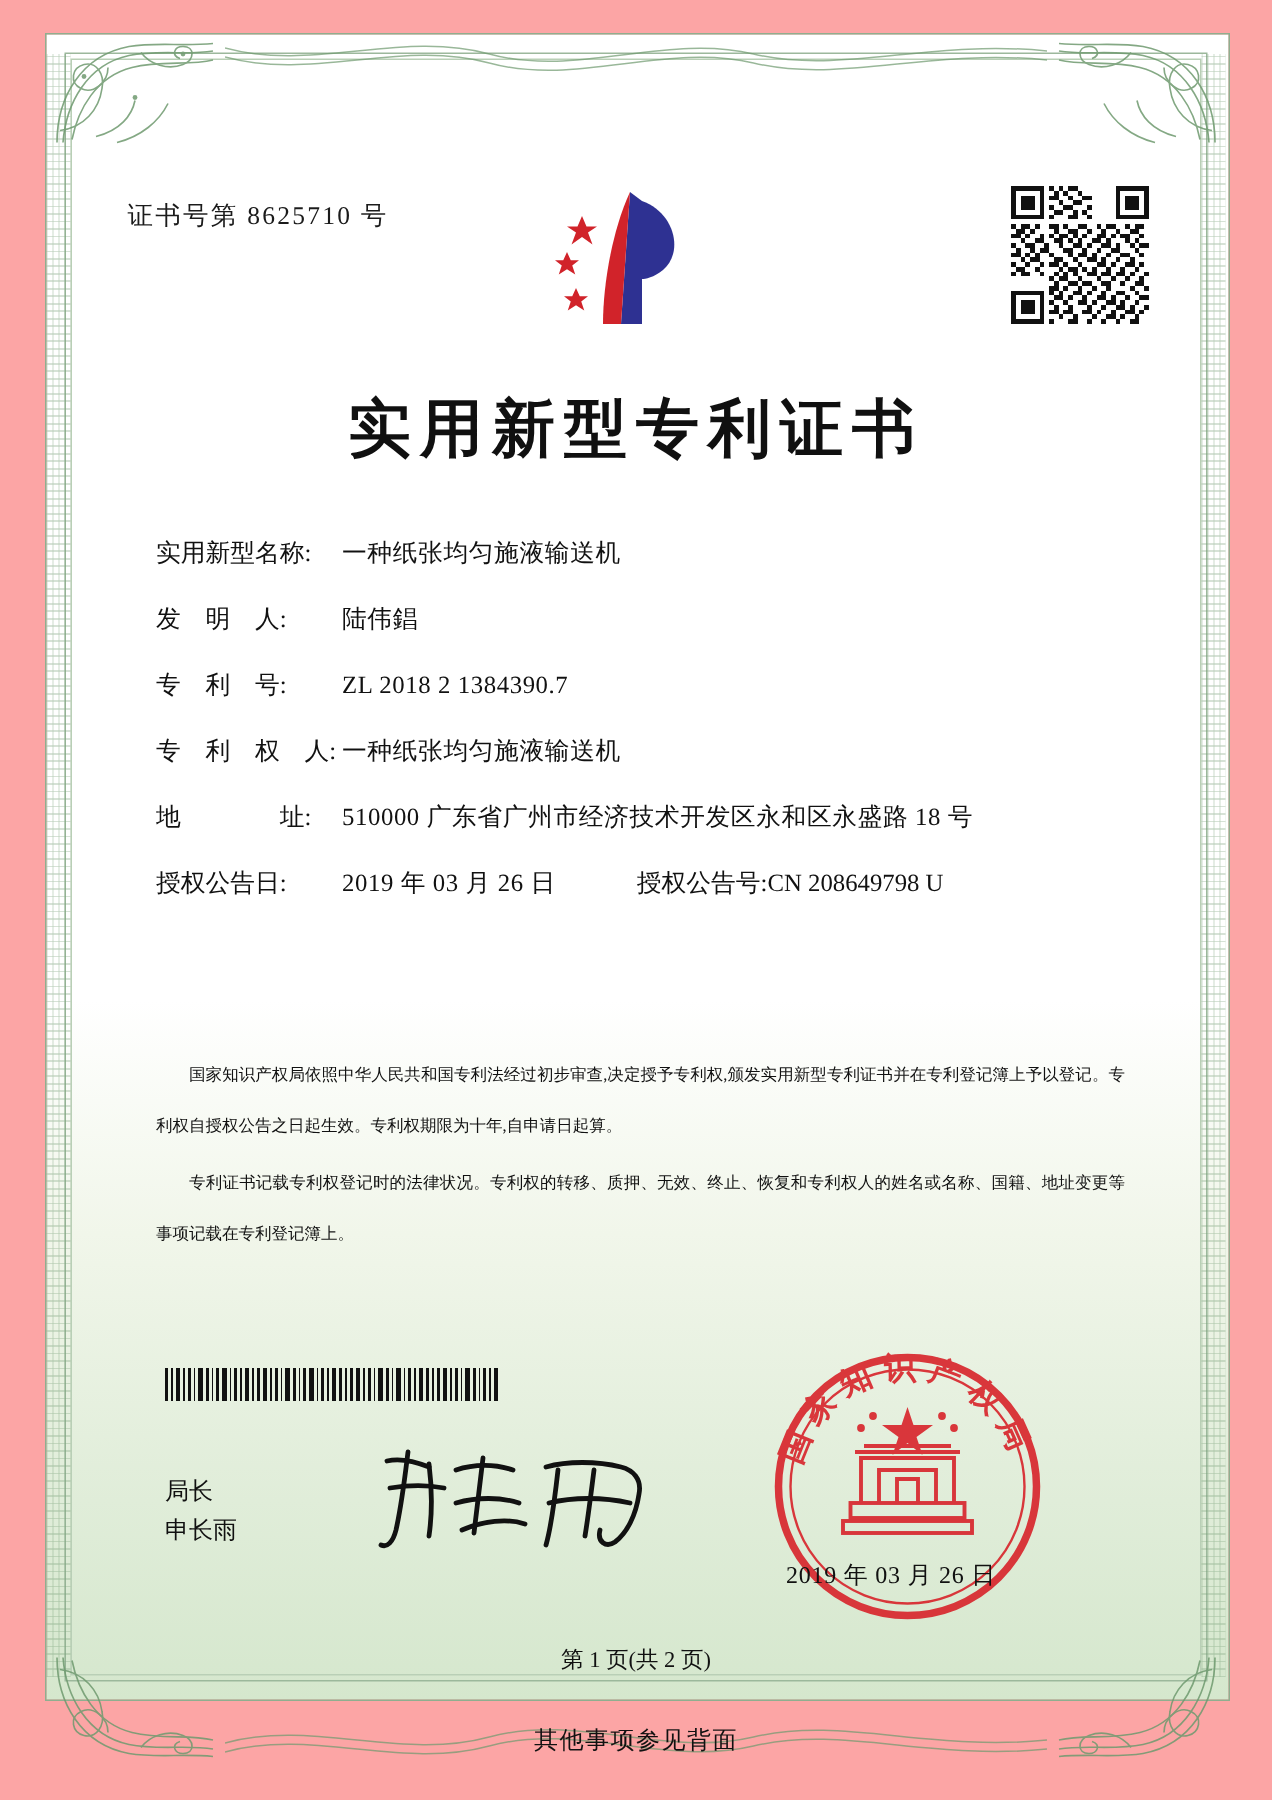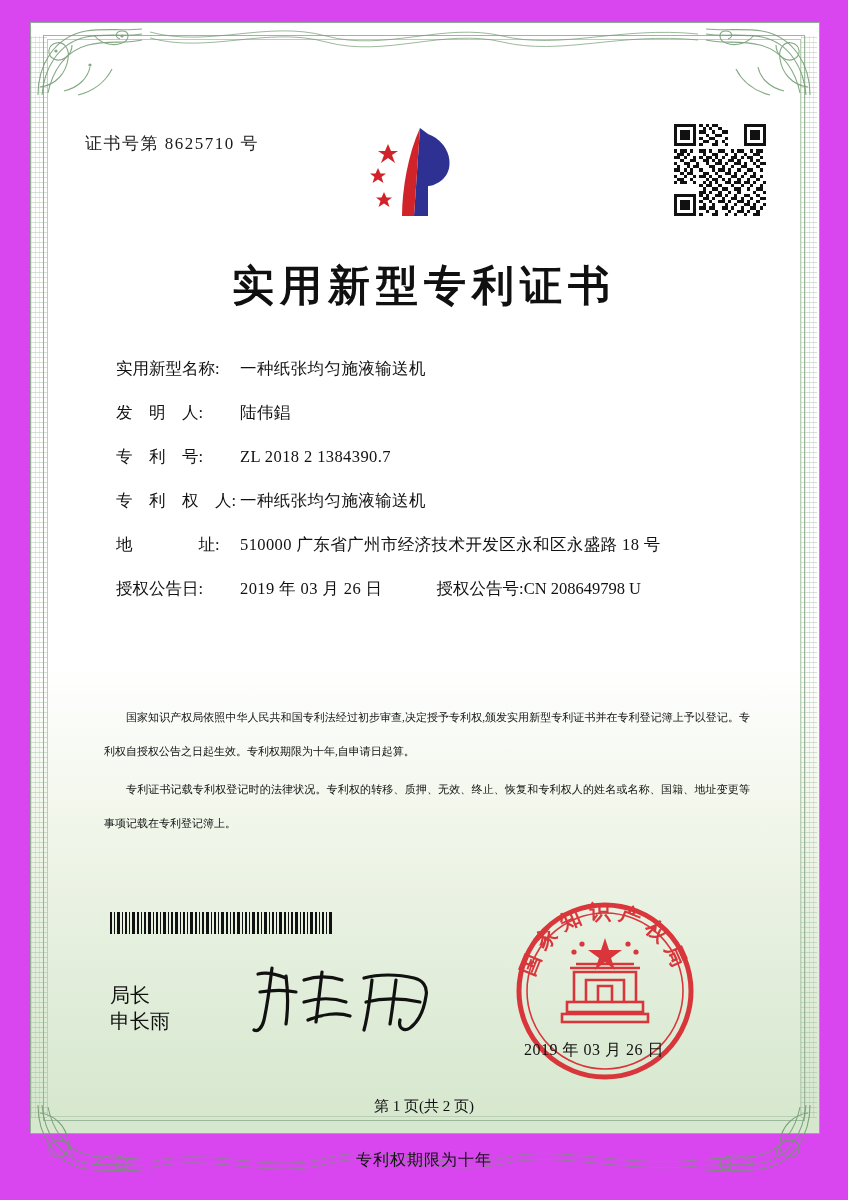--- a/index.html
+++ b/index.html
@@ -9,21 +9,21 @@
   }
   body {
     font-family: "Liberation Serif", "DejaVu Serif", serif;
     color: #1a1a1a;
   }
   #page {
     position: relative;
     width: 848px;
     height: 1200px;
     margin: 0 auto;
-    background: #d946ef;
+    background: #fca5a5;
     overflow: hidden;
   }
 
   
   .border-outer {
     position: absolute;
     left: 30px;
     top: 22px;
     width: 788px;
     height: 1110px;
@@ -141,21 +141,20 @@
   }
 
   
   .fields {
     position: absolute;
     left: 104px;
     top: 358px;
     width: 650px;
     font-size: 16.5px;
     color: #111;
-    margin-left: 12px;
   }
   .frow {
     display: flex;
     align-items: baseline;
     margin-bottom: 22px;
     white-space: nowrap;
   }
   .flabel {
     width: 124px;
     flex: 0 0 124px;
@@ -198,21 +197,21 @@
     width: 224px;
     height: 22px;
   }
   .barcode svg { display: block; width: 100%; height: 100%; }
 
   
   .sign-label {
     position: absolute;
     left: 110px;
     top: 982px;
-    font-size: 20px;
+    font-size: 16px;
     line-height: 26px;
     color: #111;
   }
   .sign-script {
     position: absolute;
     left: 246px;
     top: 958px;
     width: 200px;
     height: 82px;
   }
@@ -723,15 +722,15 @@
         <path id="sealArc" d="M 21 93 A 72 72 0 0 1 165 93" fill="none"></path>
         <text font-family="Liberation Serif, serif" font-size="21" font-weight="bold" fill="#d8232a" letter-spacing="7">
           <textPath href="#sealArc" startOffset="6%">国家知识产权局</textPath>
         </text>
       </g>
     </svg>
   </div>
   <div class="seal-date">2019 年 03 月 26 日</div>
 
   <div class="page-no">第 1 页(共 2 页)</div>
-  <div class="backside-note">专利权期限为十年</div>
+  <div class="backside-note">其他事项参见背面</div>
 
 </div>
 
 </body></html>

